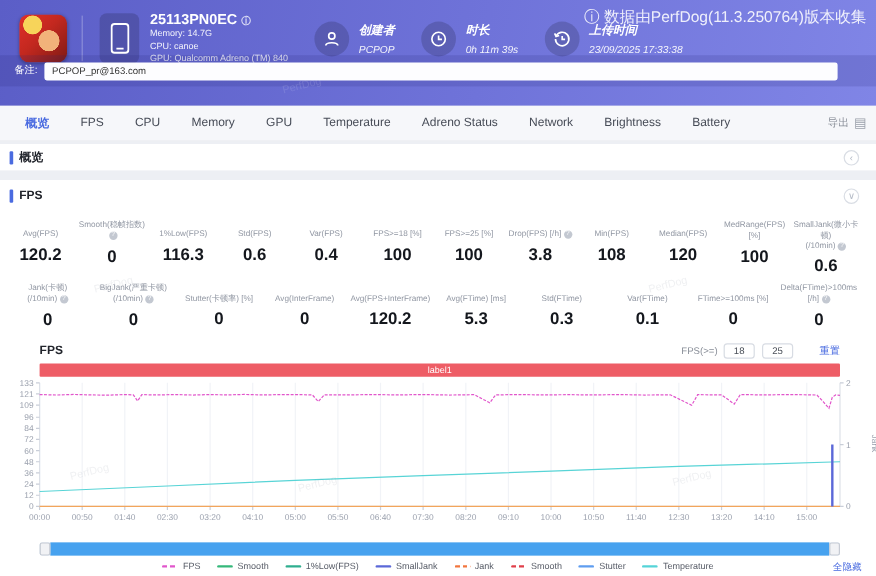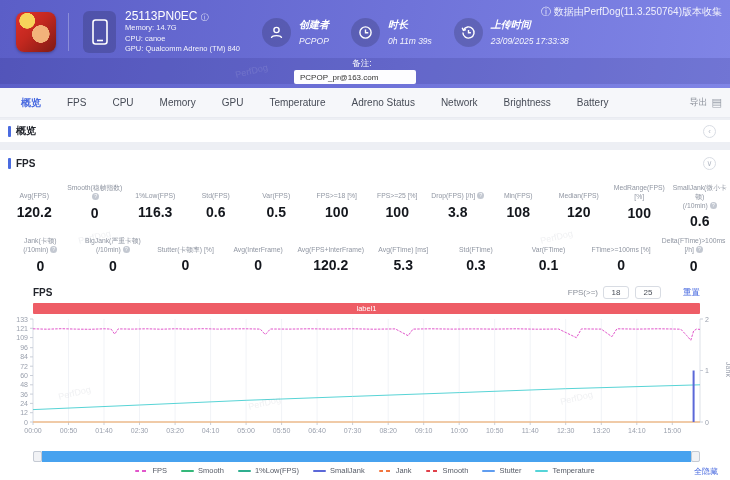--- a/index.html
+++ b/index.html
@@ -18,32 +18,32 @@
   .game-info { margin-left:9px; }
   .app-name { font-size:12px; font-weight:bold; letter-spacing:.5px; }
   .ver-row { display:flex; align-items:center; margin-top:2px; }
   .diamond { width:4px; height:4px; background:#fff; transform:rotate(45deg); margin-right:4px; opacity:.9; }
   .ver-lines { font-size:7.5px; line-height:1.4; opacity:.92; }
   .pkg { font-size:7.5px; margin-top:2px; opacity:.92; }
   .vdivider { width:1px; height:38px; background:rgba(255,255,255,.28); margin:0 14px 0 12px; }
   .device-badge { width:33px; height:42px; border-radius:6px; background:rgba(0,0,0,.16);
     display:flex; align-items:center; justify-content:center; flex:0 0 auto; }
   .device-info { margin-left:9px; }
-  .device-name { font-size:12px; font-weight:normal; }
+  .device-name { font-size:12px; font-weight:bold; }
   .device-line { font-size:7.5px; line-height:1.45; opacity:.92; }
   .meta { display:flex; align-items:flex-end; margin-left:22px;font-style:italic; }
   .meta-item { display:flex; align-items:center; margin-right:22px; }
   .meta-icon { width:29px; height:29px; border-radius:50%; background:rgba(0,0,0,.16);
     display:flex; align-items:center; justify-content:center; flex:0 0 auto; }
   .meta-text { margin-left:8px; }
   .meta-label { font-size:10px; font-weight:bold; }
   .meta-value { font-size:8.5px; margin-top:4px; opacity:.92; }
-  .collect-note { position:absolute; top:5px; right:8px; font-size:10px; opacity:.88; }
-  .remark-row { position:absolute; left:0; right:0; bottom:4px; height:26px;
-    background:rgba(40,38,120,.16); display:flex; align-items:center; padding:0 12px;flex-direction:column; }
+  .collect-note { position:absolute; top:5px; right:8px; font-size:13px; opacity:.88; }
+  .remark-row { position:absolute; left:0; right:0; bottom:16px; height:26px;
+    background:rgba(40,38,120,.16); display:flex; align-items:center; padding:0 12px; }
   .remark-label { font-size:8.5px; margin-right:6px; white-space:nowrap; }
   .remark-input { flex:1; height:15px; border:none; border-radius:2px; background:#fdfdff;
     font-size:8px; color:#333; padding:0 6px; margin-right:20px; outline:none;
     font-family:"Liberation Sans",sans-serif; }
 
   
   .tabbar { height:30px; background:#f6f7fa; display:flex; align-items:center;
     padding:0 8px 0 8px; border-bottom:1px solid #e9ebf1; }
   .tab { font-size:10px; color:#474c57; padding:0 13px; cursor:pointer; white-space:nowrap; }
   .tab.active { color:#4a6be0; font-weight:bold; }
@@ -54,21 +54,21 @@
   .section-bar { background:#fff; height:22px; display:flex; align-items:center; padding:0 8px; }
   .overview-bar { margin-top:2px; }
   .accent { width:3px; height:11px; background:#4a6be0; margin-right:5px; border-radius:1px; }
   .section-title { font-size:10px; font-weight:bold; color:#22252c; }
   .collapse { margin-left:auto; width:13px; height:13px; border:1px solid #d9dde4; border-radius:50%;
     color:#b6bcc7; font-size:8px; line-height:11px; text-align:center; margin-right:6px; background:#fff; }
   .fps-card { background:#fff; margin-top:8px; height:330px; position:relative; }
   .fps-head { height:24px; padding-top:2px; }
 
   
-  .stats-row { display:flex; padding:10px 0 0 4px; }
+  .stats-row { display:flex; padding:10px 12px 0 4px; }
   .stats-row.second { padding-top:8px; }
   .stat { flex:1; display:flex; flex-direction:column; align-items:center; text-align:center; min-width:0; }
   .stat-label { font-size:6.8px; color:#9096a2; min-height:17px; display:flex; flex-direction:column;
     align-items:center; justify-content:flex-end; line-height:1.3; }
   .stat-value { font-size:14px; font-weight:bold; color:#14171d; margin-top:3px; }
   .q { display:inline-block; width:7px; height:7px; border-radius:50%; background:#c3c8d1; color:#fff;
     font-size:5.5px; line-height:7px; text-align:center; margin-left:2px; vertical-align:1px; }
 
   
   .chart-head { display:flex; align-items:center; padding:12px 30px 4px 33px; }
@@ -222,21 +222,21 @@
       <div class="stat">
         <div class="stat-label">
           <span>Std(FPS)</span>
         </div>
         <div class="stat-value">0.6</div>
       </div>
       <div class="stat">
         <div class="stat-label">
           <span>Var(FPS)</span>
         </div>
-        <div class="stat-value">0.5</div>
+        <div class="stat-value">0.4</div>
       </div>
       <div class="stat">
         <div class="stat-label">
           <span>FPS&gt;=18 [%]</span>
         </div>
         <div class="stat-value">100</div>
       </div>
       <div class="stat">
         <div class="stat-label">
           <span>FPS&gt;=25 [%]</span>

